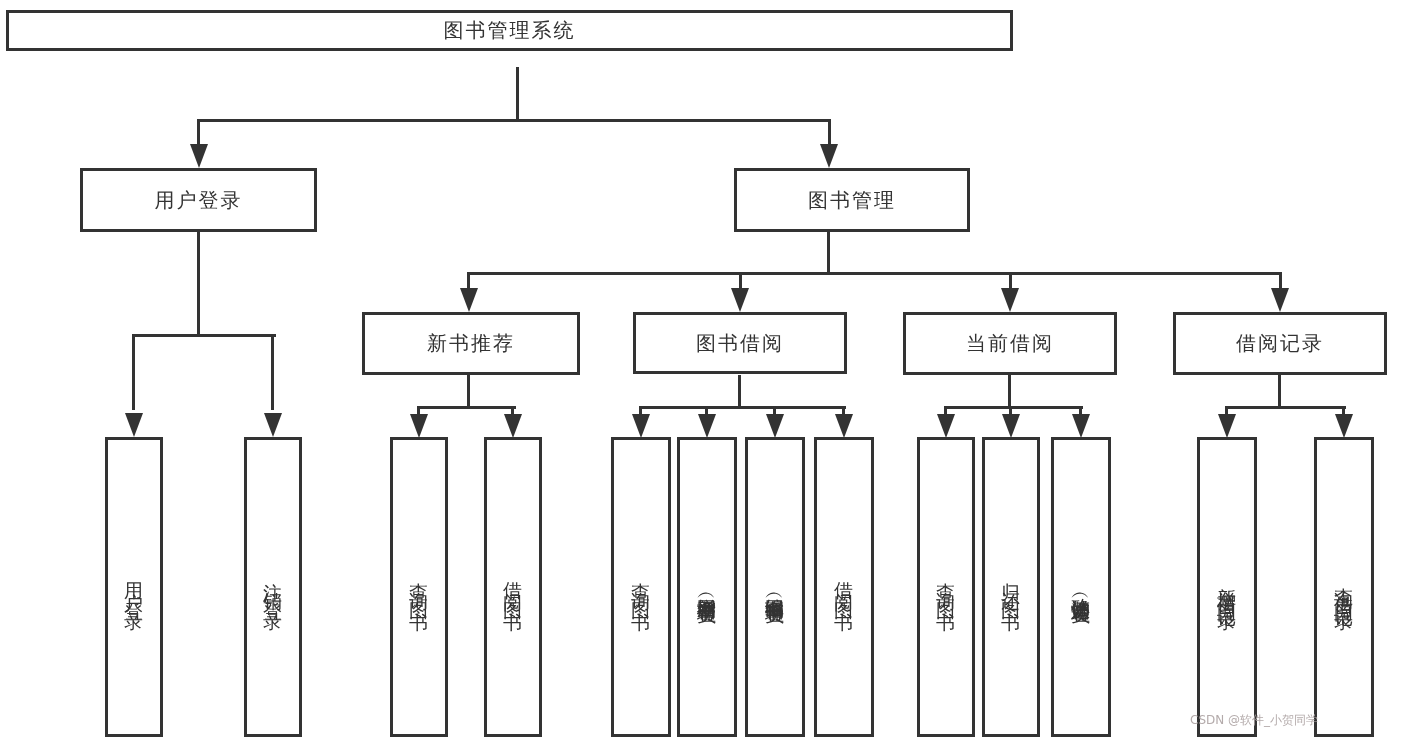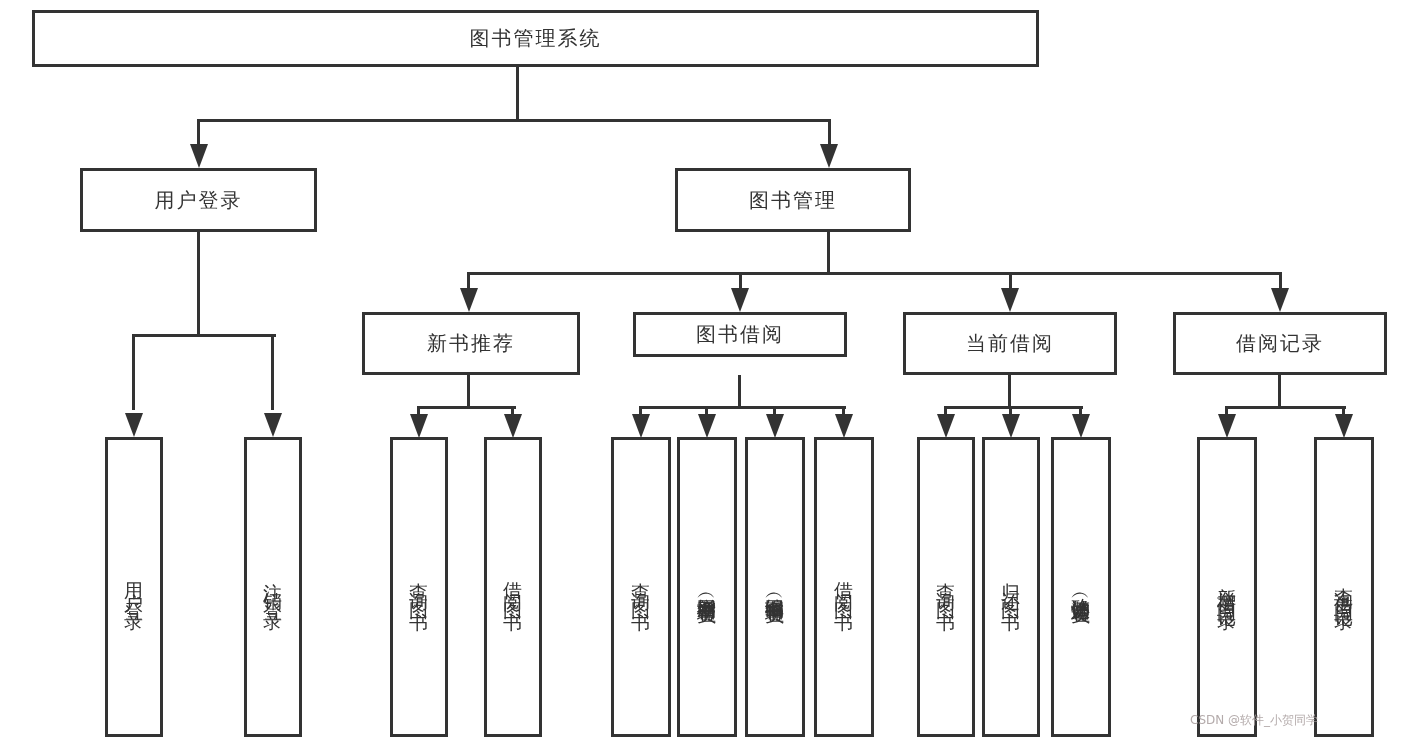--- a/index.html
+++ b/index.html
@@ -46,35 +46,35 @@
     left:1190px; top:712px;
     font-size:12px;
     color:#b4abab;
     white-space:nowrap;
     z-index:10;
   }
 </style>
 </head>
 <body>
 
-<div class="box hbox" style="left:32px; top:10px; width:1007px; height:57px;">
+<div class="box hbox" style="left:6px; top:10px; width:1007px; height:41px;">
   <span>图书管理系统</span>
 </div>
 
 <div class="vline" style="left:516px; top:67px; height:53px;"></div>
 <div class="hline" style="left:197px; top:119px; width:634px;"></div>
 <div class="vline" style="left:197px; top:119px; height:28px;"></div>
 <div class="arrow" style="left:190px; top:144px;"></div>
 <div class="vline" style="left:828px; top:119px; height:28px;"></div>
 <div class="arrow" style="left:820px; top:144px;"></div>
 
 <div class="box hbox" style="left:80px; top:168px; width:237px; height:64px;">
   <span>用户登录</span>
 </div>
-<div class="box hbox" style="left:675px; top:168px; width:236px; height:64px;">
+<div class="box hbox" style="left:734px; top:168px; width:236px; height:64px;">
   <span>图书管理</span>
 </div>
 
 <div class="vline" style="left:197px; top:232px; height:102px;"></div>
 <div class="hline" style="left:132px; top:334px; width:144px;"></div>
 <div class="vline" style="left:132px; top:334px; height:76px;"></div>
 <div class="arrow" style="left:125px; top:413px;"></div>
 <div class="vline" style="left:271px; top:334px; height:76px;"></div>
 <div class="arrow" style="left:264px; top:413px;"></div>
 
@@ -85,21 +85,21 @@
 <div class="vline" style="left:739px; top:272px; height:18px;"></div>
 <div class="arrow" style="left:731px; top:288px;"></div>
 <div class="vline" style="left:1009px; top:272px; height:18px;"></div>
 <div class="arrow" style="left:1001px; top:288px;"></div>
 <div class="vline" style="left:1279px; top:272px; height:18px;"></div>
 <div class="arrow" style="left:1271px; top:288px;"></div>
 
 <div class="box hbox" style="left:362px; top:312px; width:218px; height:63px;">
   <span>新书推荐</span>
 </div>
-<div class="box hbox" style="left:633px; top:312px; width:214px; height:45px;">
+<div class="box hbox" style="left:633px; top:312px; width:214px; height:62px;">
   <span>图书借阅</span>
 </div>
 <div class="box hbox" style="left:903px; top:312px; width:214px; height:63px;">
   <span>当前借阅</span>
 </div>
 <div class="box hbox" style="left:1173px; top:312px; width:214px; height:63px;text-align:right;">
   <span>借阅记录</span>
 </div>
 
 <div class="vline" style="left:467px; top:375px; height:33px;"></div>

